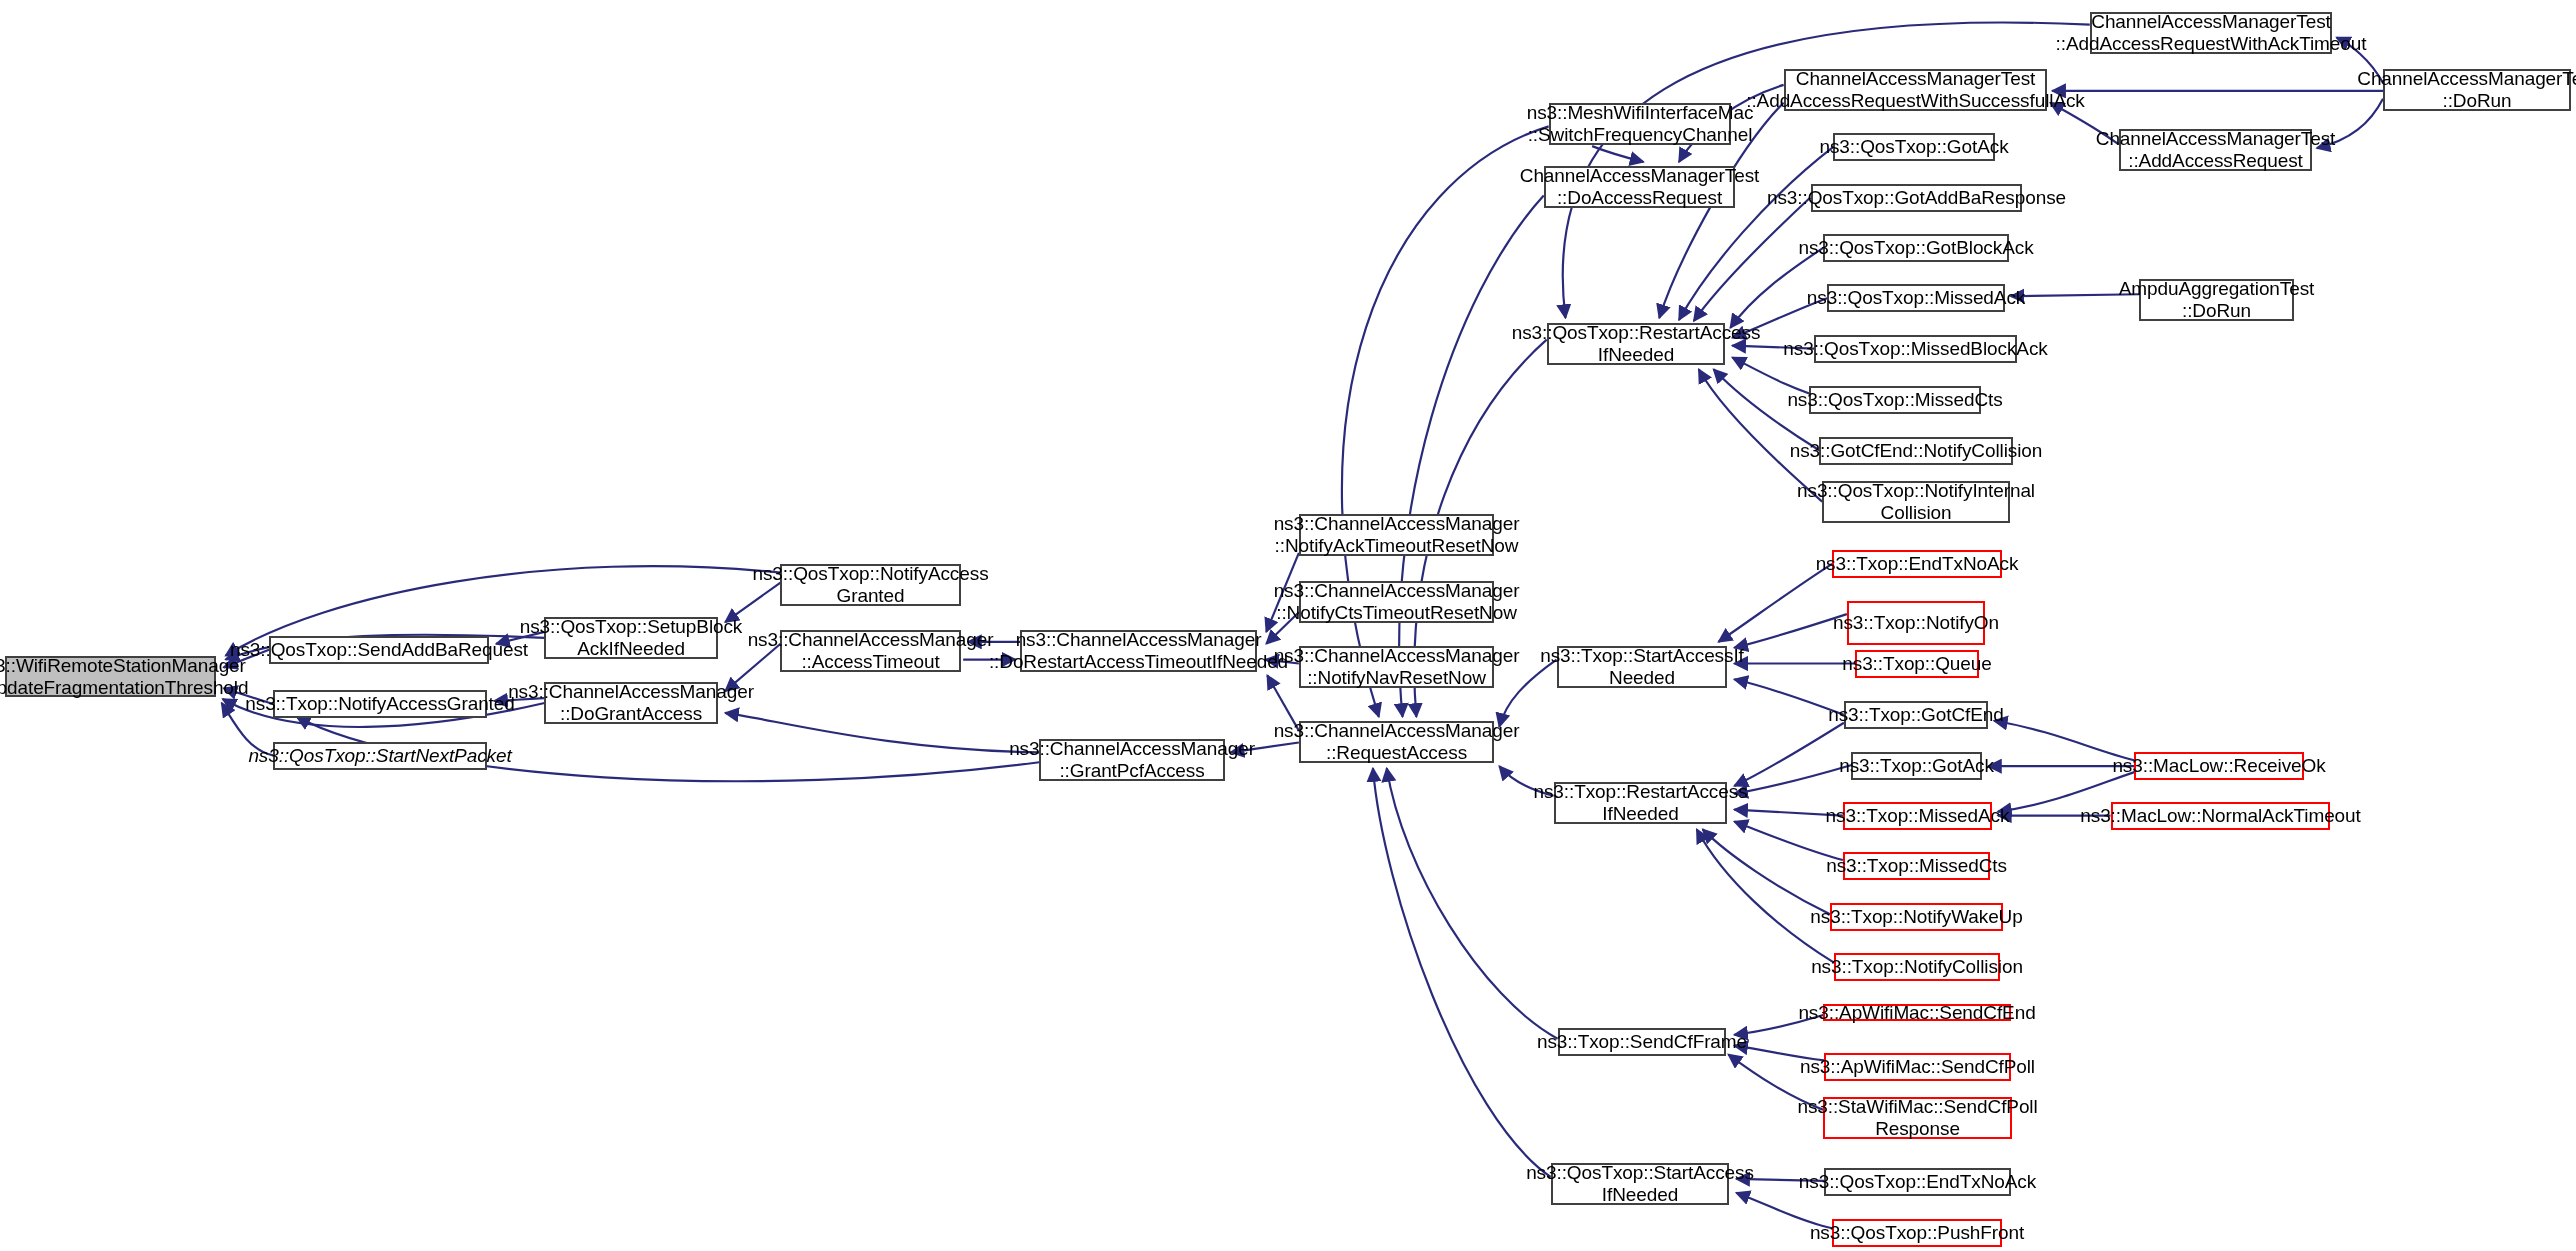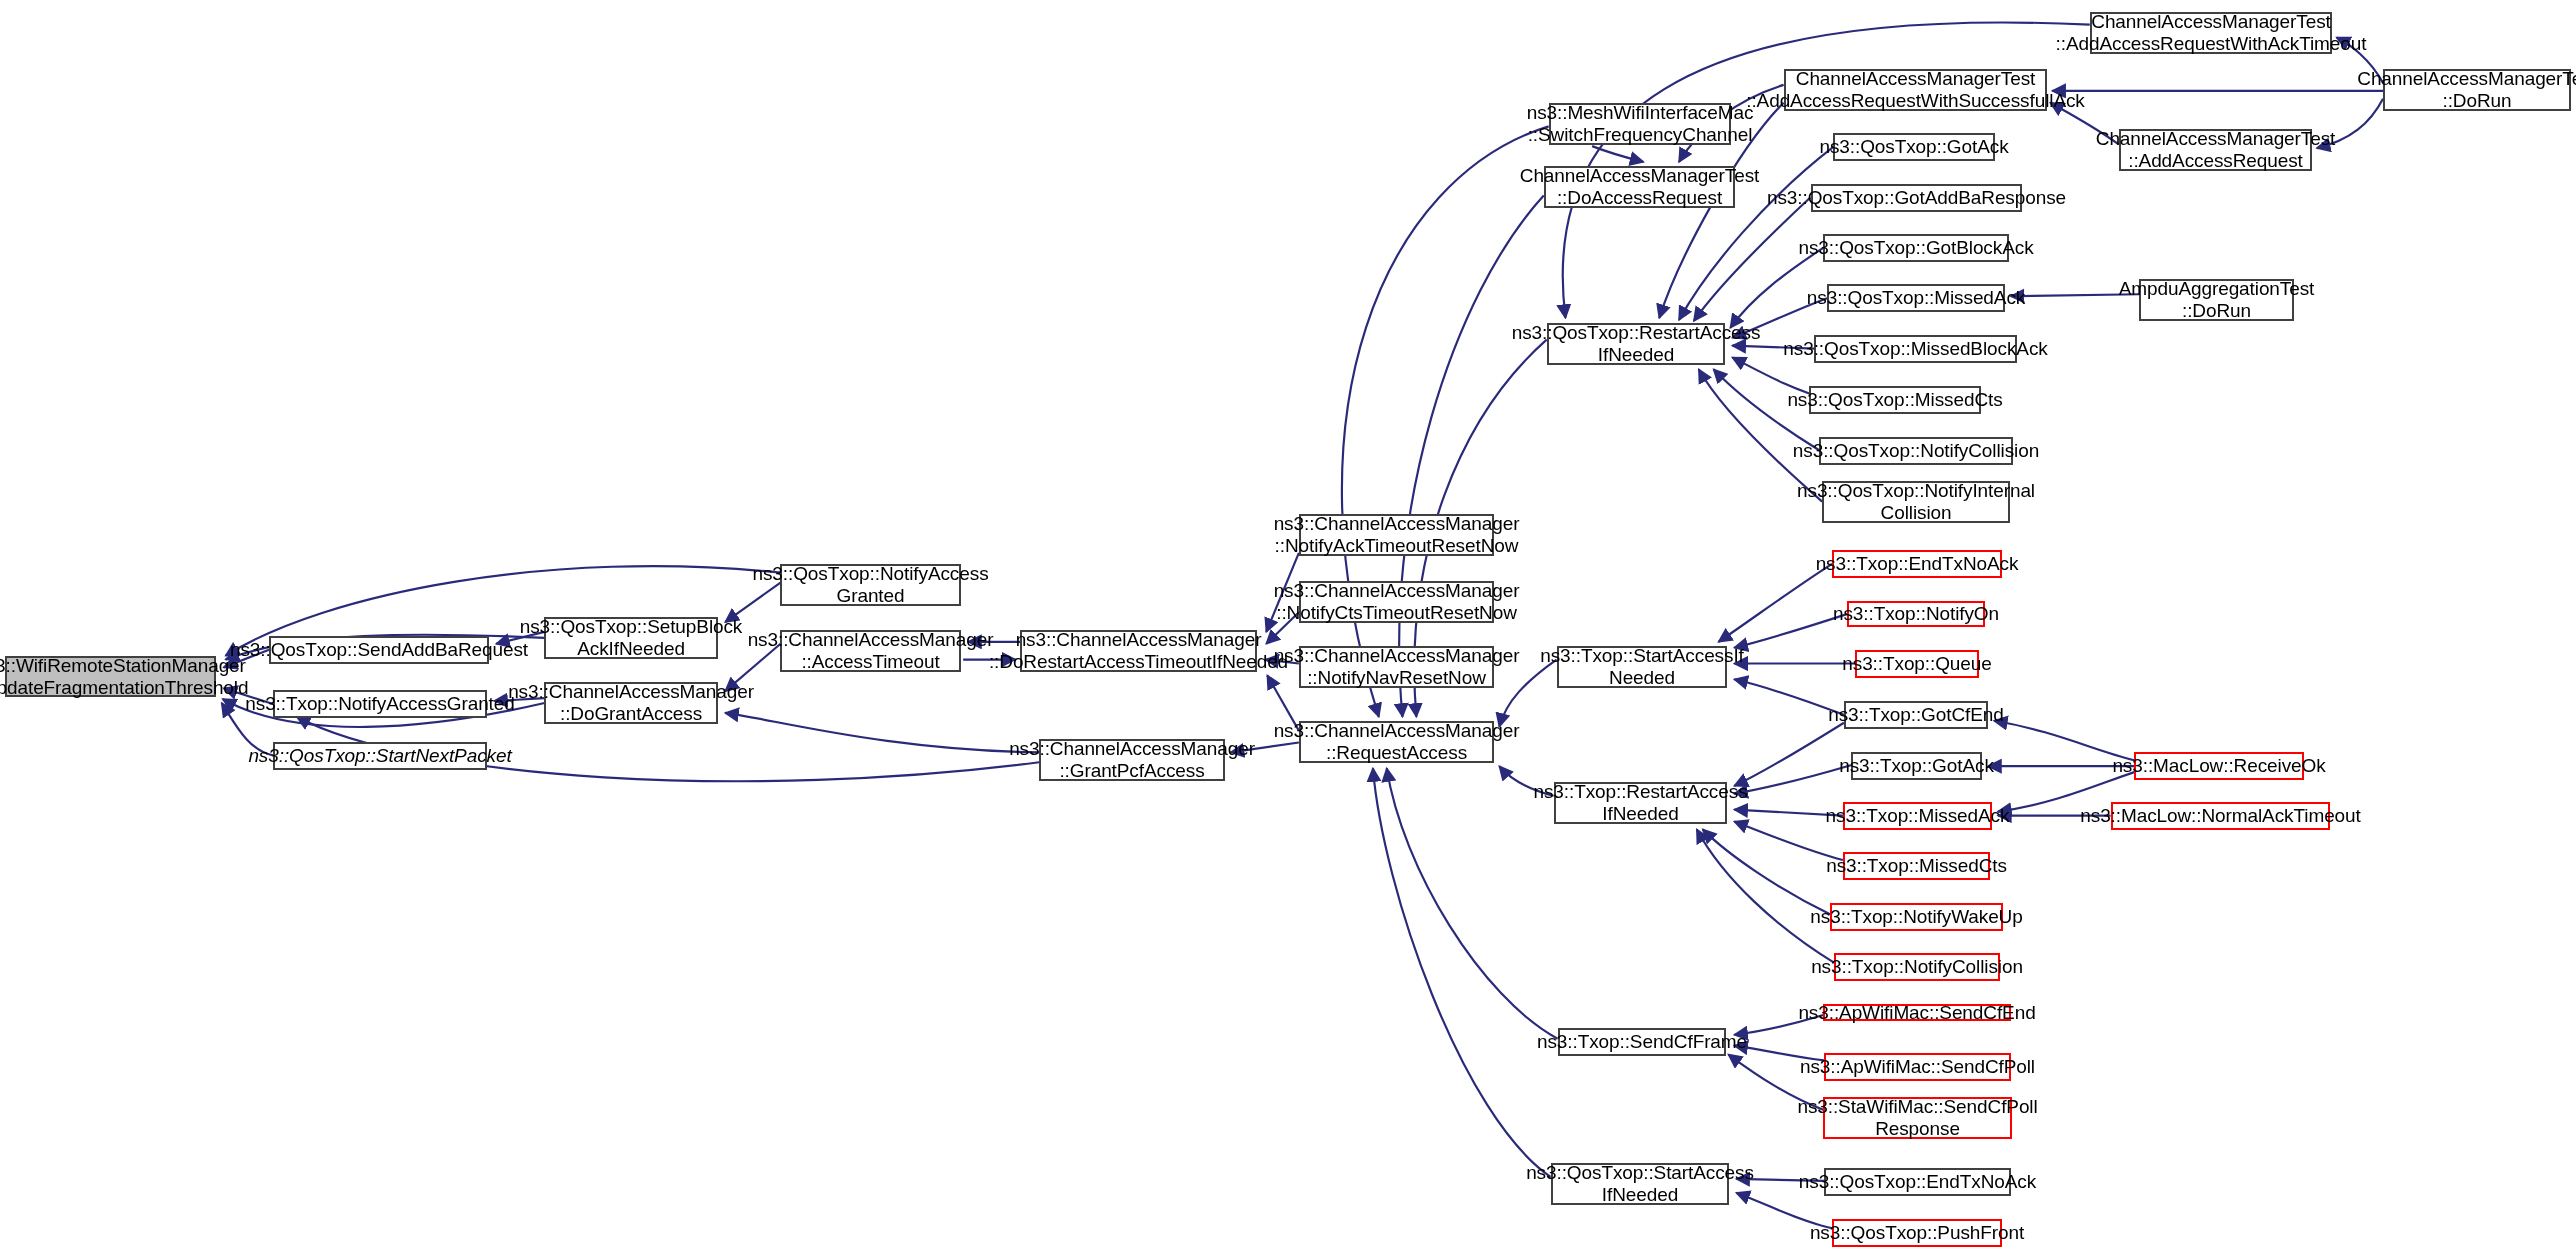--- a/index.html
+++ b/index.html
@@ -164,25 +164,25 @@
     <div class="node" style="left: 1551px; top: 1163px; width: 178px; height: 42px;">ns3::QosTxop::StartAccess
 IfNeeded</div>
     <div class="node" style="left: 1784px; top: 69px; width: 263px; height: 42px;">ChannelAccessManagerTest
 ::AddAccessRequestWithSuccessfullAck</div>
     <div class="node" style="left: 1833px; top: 133px; width: 162px; height: 28px;">ns3::QosTxop::GotAck</div>
     <div class="node" style="left: 1811px; top: 184px; width: 211px; height: 28px;">ns3::QosTxop::GotAddBaResponse</div>
     <div class="node" style="left: 1823px; top: 234px; width: 186px; height: 28px;">ns3::QosTxop::GotBlockAck</div>
     <div class="node" style="left: 1827px; top: 284px; width: 178px; height: 28px;">ns3::QosTxop::MissedAck</div>
     <div class="node" style="left: 1814px; top: 335px; width: 203px; height: 28px;">ns3::QosTxop::MissedBlockAck</div>
     <div class="node" style="left: 1809px; top: 386px; width: 172px; height: 28px;">ns3::QosTxop::MissedCts</div>
-    <div class="node" style="left: 1819px; top: 437px; width: 194px; height: 28px;">ns3::QosTxop::NotifyCollision</div>
+    <div class="node" style="left: 1819px; top: 437px; width: 194px; height: 28px;">ns3::GotCfEnd::NotifyCollision</div>
     <div class="node" style="left: 1822px; top: 481px; width: 188px; height: 42px;">ns3::QosTxop::NotifyInternal
 Collision</div>
     <div class="node red" style="left: 1832px; top: 550px; width: 170px; height: 28px;">ns3::Txop::EndTxNoAck</div>
-    <div class="node red" style="left: 1847px; top: 601px; width: 138px; height: 26px;">ns3::Txop::NotifyOn</div>
+    <div class="node red" style="left: 1847px; top: 601px; width: 138px; height: 44px;">ns3::Txop::NotifyOn</div>
     <div class="node red" style="left: 1855px; top: 650px; width: 124px; height: 28px;">ns3::Txop::Queue</div>
     <div class="node" style="left: 1844px; top: 701px; width: 144px; height: 28px;">ns3::Txop::GotCfEnd</div>
     <div class="node" style="left: 1851px; top: 752px; width: 131px; height: 28px;">ns3::Txop::GotAck</div>
     <div class="node red" style="left: 1843px; top: 802px; width: 149px; height: 28px;">ns3::Txop::MissedAck</div>
     <div class="node red" style="left: 1843px; top: 852px; width: 147px; height: 28px;">ns3::Txop::MissedCts</div>
     <div class="node red" style="left: 1830px; top: 903px; width: 173px; height: 28px;">ns3::Txop::NotifyWakeUp</div>
     <div class="node red" style="left: 1834px; top: 953px; width: 166px; height: 28px;">ns3::Txop::NotifyCollision</div>
     <div class="node red" style="left: 1823px; top: 1004px; width: 188px; height: 17px;">ns3::ApWifiMac::SendCfEnd</div>
     <div class="node red" style="left: 1824px; top: 1053px; width: 187px; height: 28px;">ns3::ApWifiMac::SendCfPoll</div>
     <div class="node red" style="left: 1823px; top: 1097px; width: 189px; height: 42px;">ns3::StaWifiMac::SendCfPoll

